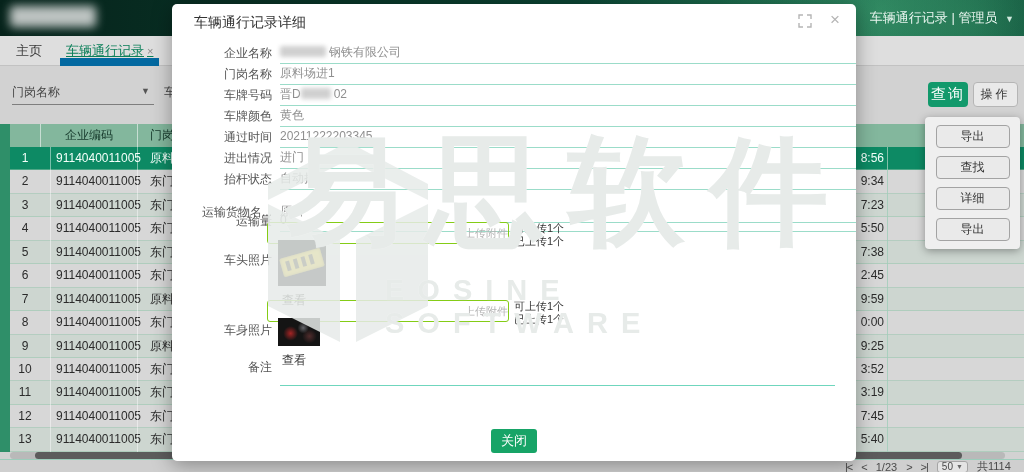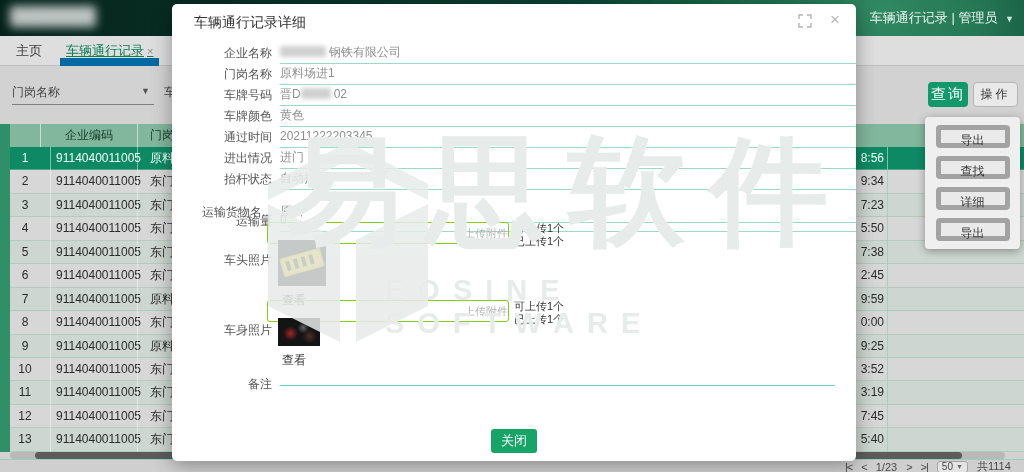--- a/index.html
+++ b/index.html
@@ -75,21 +75,21 @@
     gap:9px; font-size:11px; color:#4a4a4a; white-space:nowrap; }
   .pg-btn { cursor:pointer; letter-spacing:-1px; }
   .pg-select { display:inline-flex; align-items:center; gap:3px; border:1px solid #a5a5a5; border-radius:3px;
     background:#e4e4e4; padding:0 4px; height:12px; font-size:10px; cursor:pointer; }
   .pg-select .caret { font-size:7px; color:#666; }
 
   
   #op-menu { position:absolute; left:925px; top:117px; width:95px; padding:6px 0 8px 0; background:#efefef;
     border-radius:4px; box-shadow:0 2px 8px rgba(0,0,0,.35); z-index:5; }
   .op-btn { width:74px; height:23px; line-height:21px; margin:8px auto 0 auto; text-align:center;
-    background:#eaeaea; border:5px solid #a3a3a3; border-radius:4px; font-size:12px; color:#333; cursor:pointer; }
+    background:#eaeaea; border:1px solid #a3a3a3; border-radius:4px; font-size:12px; color:#333; cursor:pointer; }
   .op-btn:first-child { margin-top:2px; }
 
   
   #modal { position:absolute; left:172px; top:4px; width:684px; height:457px; background:#fff;
     border-radius:5px; box-shadow:0 4px 20px rgba(0,0,0,.35); z-index:10; overflow:hidden; }
   .m-title { position:absolute; left:22px; top:10px; font-size:14px; color:#333; }
   .m-max { position:absolute; right:44px; top:10px; width:14px; height:14px; cursor:pointer; }
   .m-close { position:absolute; right:16px; top:6px; font-size:17px; color:#b5b5b5; cursor:pointer; }
 
   .frow { position:absolute; left:22px; width:641px; height:21px; }
@@ -356,21 +356,21 @@
   </div>
   <div class="upload-note" style="top:296px;">
     <div>可上传1个</div>
     <div>已上传1个</div>
   </div>
 
   <div class="pl-label" style="top:318px;">车身照片</div>
   <div class="thumb-body"></div>
   <div class="view-link" style="top:348px;">查看</div>
 
-  <div class="pl-label" style="top:372px;">备注</div>
+  <div class="pl-label" style="top:355px;">备注</div>
   <div class="note-line"></div>
 
   <button class="btn-close-modal">关闭</button>
 
   <svg class="wm-cube" width="160" height="200" viewBox="0 0 160 200">
     <g fill="#e7ebe9">
       <polygon points="80,0 160,42 160,58 80,18 0,58 0,42"></polygon>
       <polygon points="0,62 72,98 72,200 0,164"></polygon>
       <polygon points="160,62 88,98 88,200 160,164"></polygon>
     </g>

